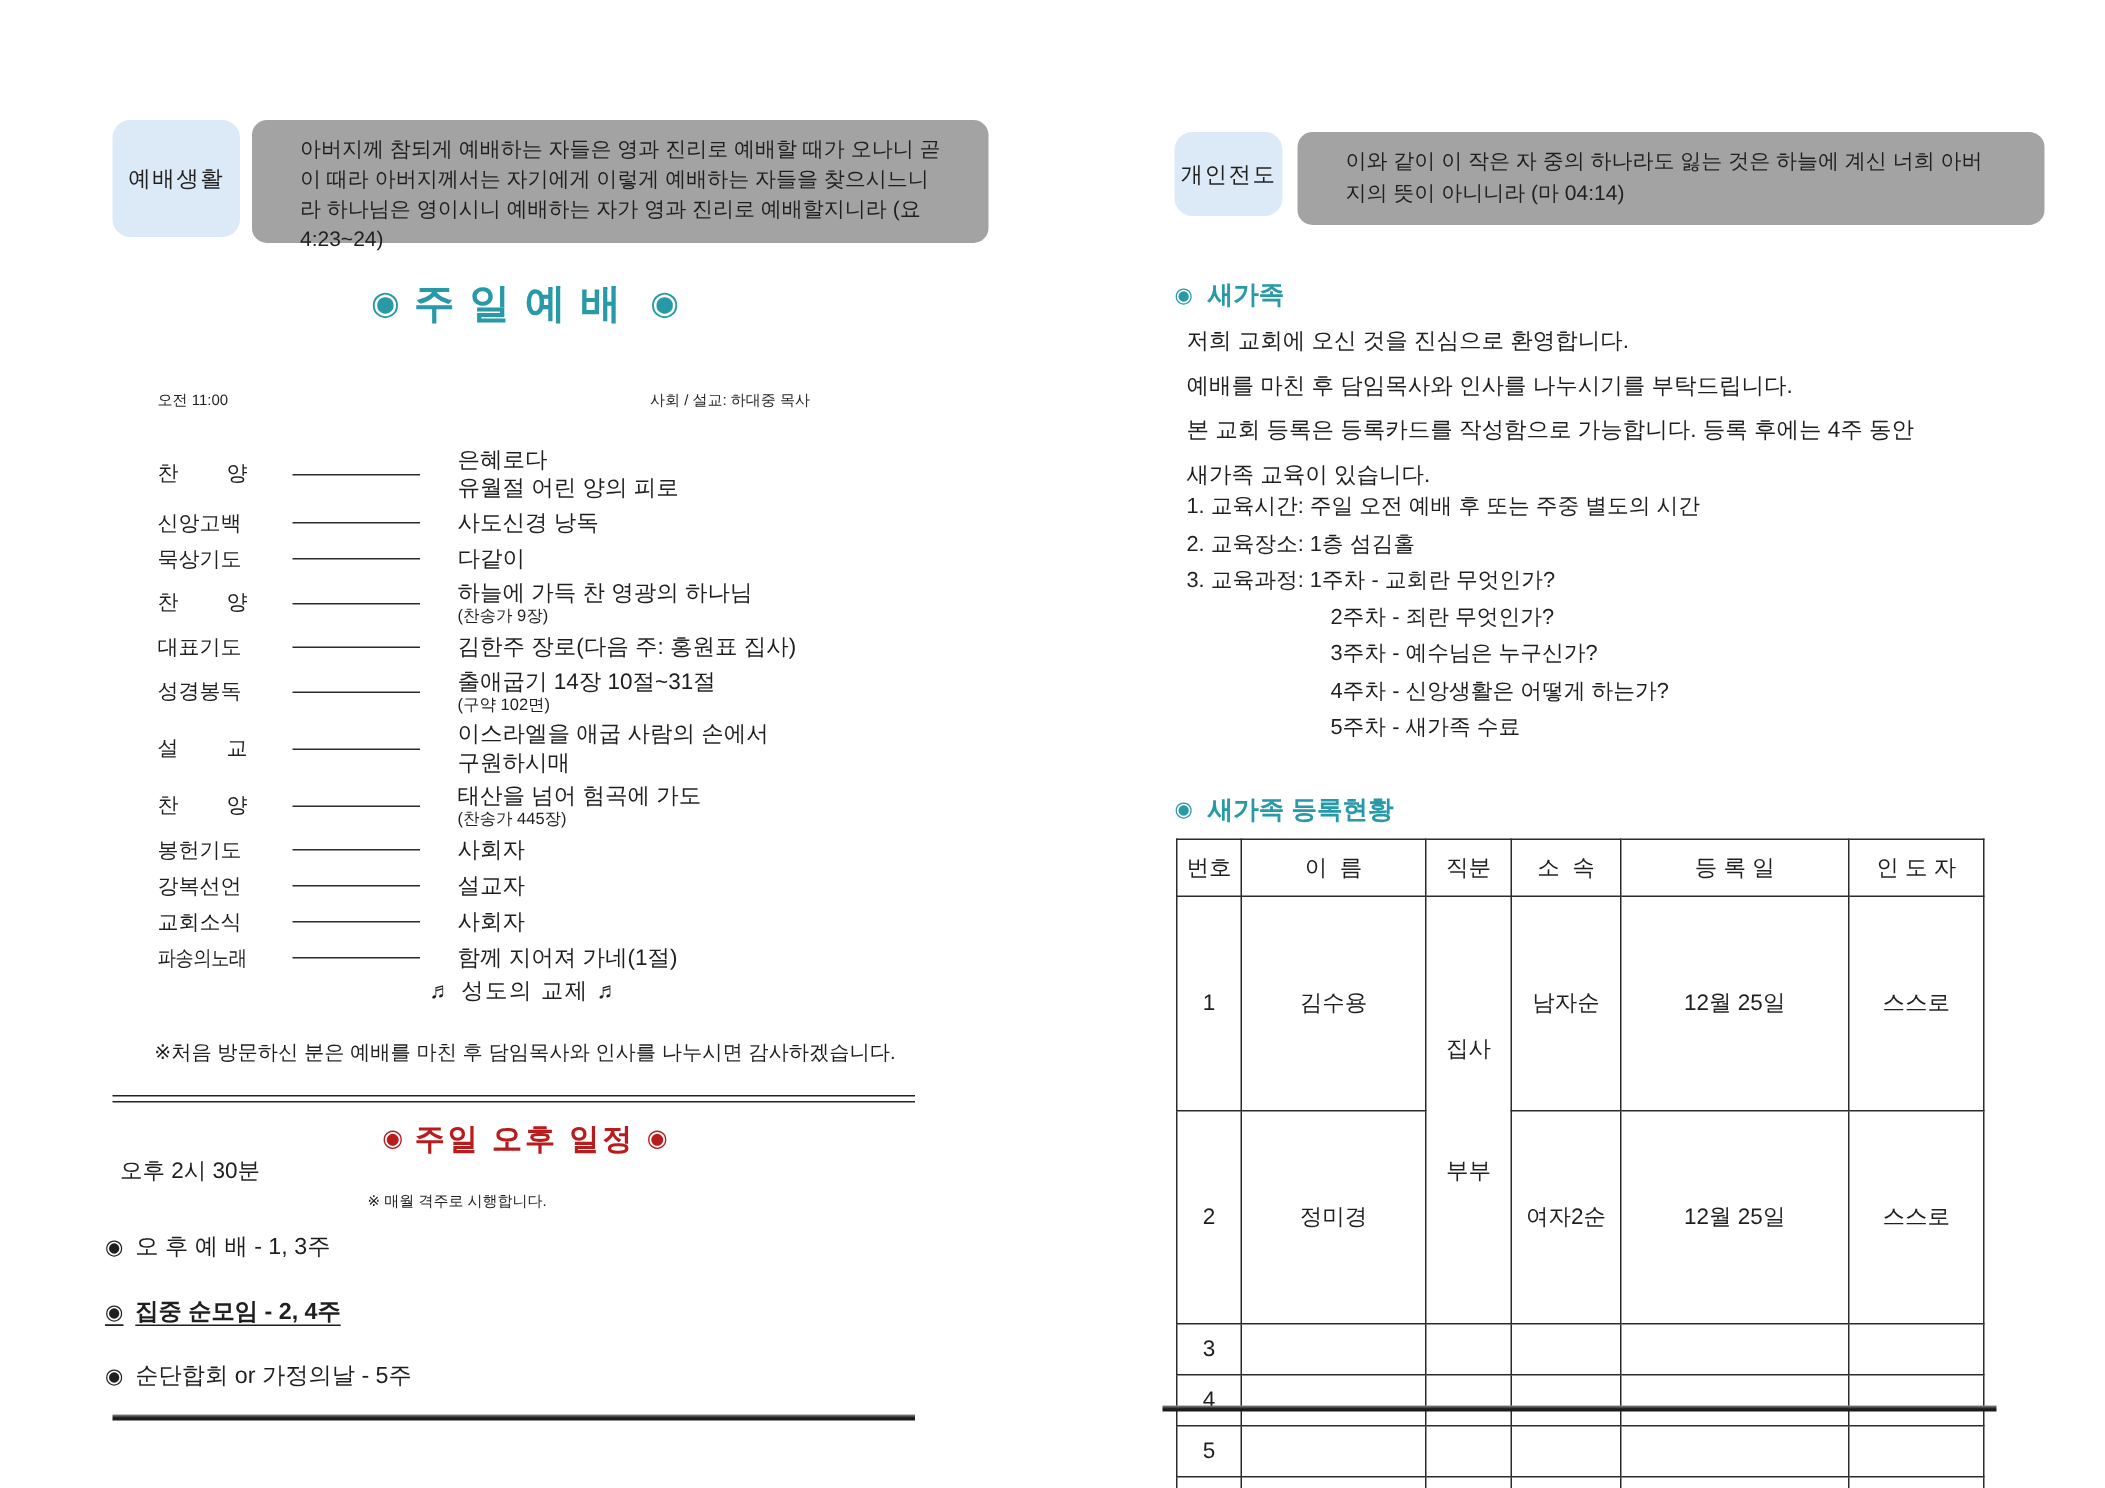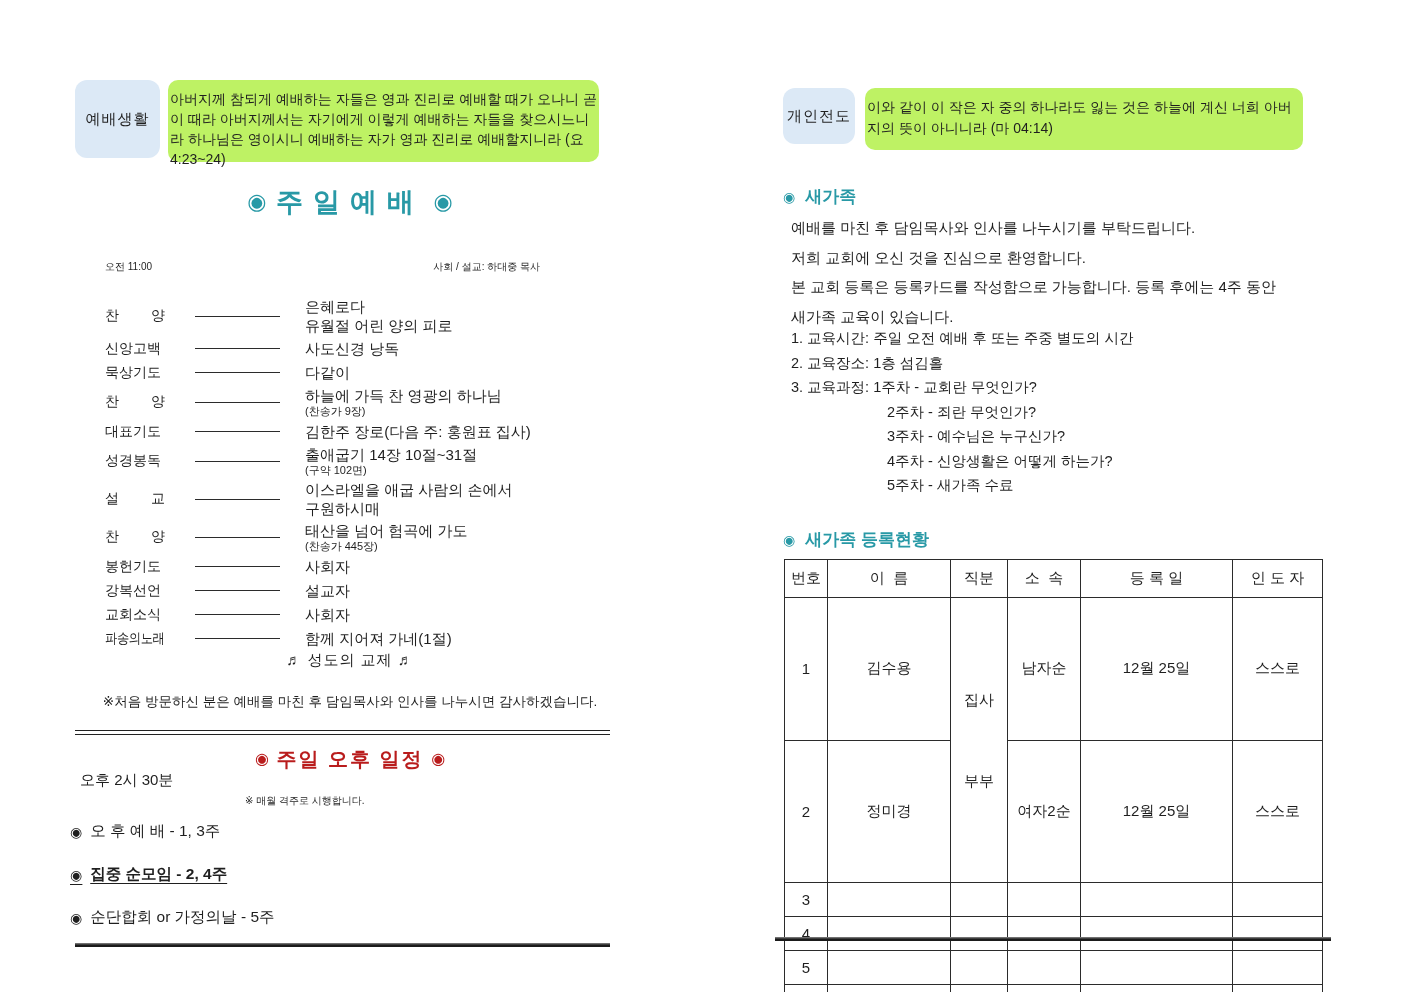--- a/index.html
+++ b/index.html
@@ -13,21 +13,21 @@
   #page-right{left:775px;width:560px;}
   .abs{position:absolute;}
 
   
   .quote-row{display:flex;align-items:stretch;}
   .quote-label{
     background:#dce9f6;border-radius:12px;display:flex;align-items:center;justify-content:center;
     font-size:15px;letter-spacing:1px;flex:none;
   }
   .quote-text{
-    background:#bef264;border-radius:10px;padding:9px 2px;font-size:14px;line-height:20px;
+    background:#a3a3a3;border-radius:10px;padding:9px 32px;font-size:14px;line-height:20px;
   }
   #page-left .quote-label{width:85px;height:78px;}
   #page-left .quote-text{width:427px;height:64px;margin-left:8px;}
   #page-right .quote-label{width:72px;height:56px;}
   #page-right .quote-text{width:434px;height:44px;margin-left:10px;line-height:21px;}
 
   
   .main-title{width:100%;text-align:center;font-weight:bold;font-size:27px;color:#2899a6;}
   .main-title .ttl-txt{letter-spacing:10px;margin:0 2px;}
   .main-title .bullet{font-size:22px;letter-spacing:0;vertical-align:2px;}
@@ -234,22 +234,22 @@
     <div class="quote-label">개인전도</div>
     <div class="quote-text">이와 같이 이 작은 자 중의 하나라도 잃는 것은 하늘에 계신 너희 아버지의 뜻이 아니니라 (마 04:14)</div>
   </div>
 
   <div class="abs sec-heading" style="top:185px;left:8px;">
     <span class="bullet">◉</span>
     <span>새가족</span>
   </div>
 
   <div class="abs" style="top:213px;left:16px;">
+    <div class="nc-par">저희 교회에 오신 것을 진심으로 환영합니다.</div>
     <div class="nc-par">예배를 마친 후 담임목사와 인사를 나누시기를 부탁드립니다.</div>
-    <div class="nc-par">저희 교회에 오신 것을 진심으로 환영합니다.</div>
     <div class="nc-par">본 교회 등록은 등록카드를 작성함으로 가능합니다. 등록 후에는 4주 동안</div>
     <div class="nc-par">새가족 교육이 있습니다.</div>
   </div>
 
   <div class="abs" style="top:326px;left:16px;">
     <div class="edu-line">1. 교육시간: 주일 오전 예배 후 또는 주중 별도의 시간</div>
     <div class="edu-line">2. 교육장소: 1층 섬김홀</div>
     <div class="edu-line">3. 교육과정: 1주차 - 교회란 무엇인가?</div>
     <div class="edu-line edu-sub">2주차 - 죄란 무엇인가?</div>
     <div class="edu-line edu-sub">3주차 - 예수님은 누구신가?</div>

